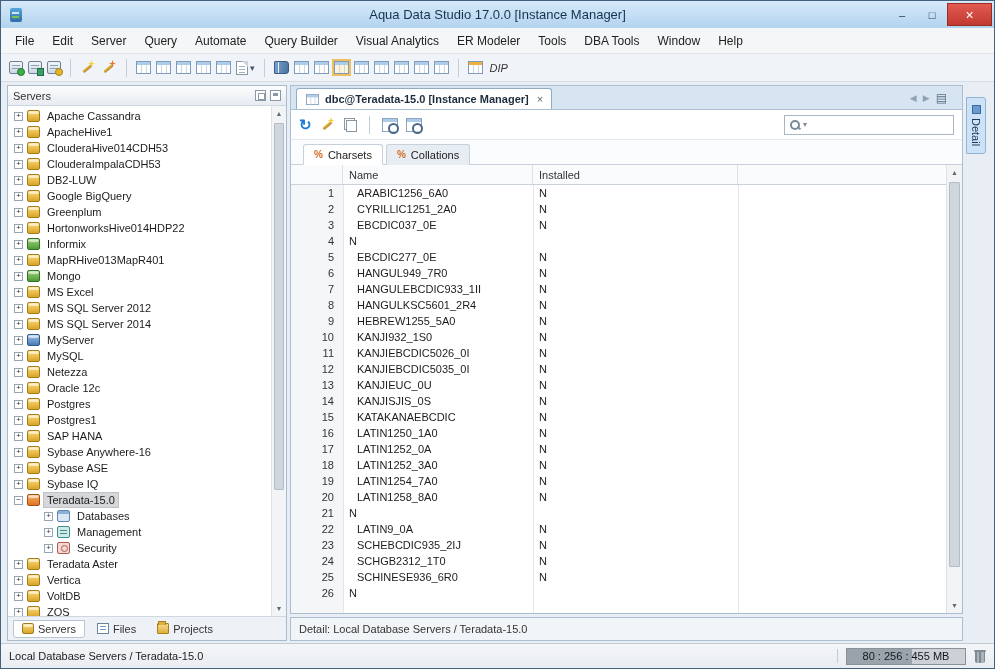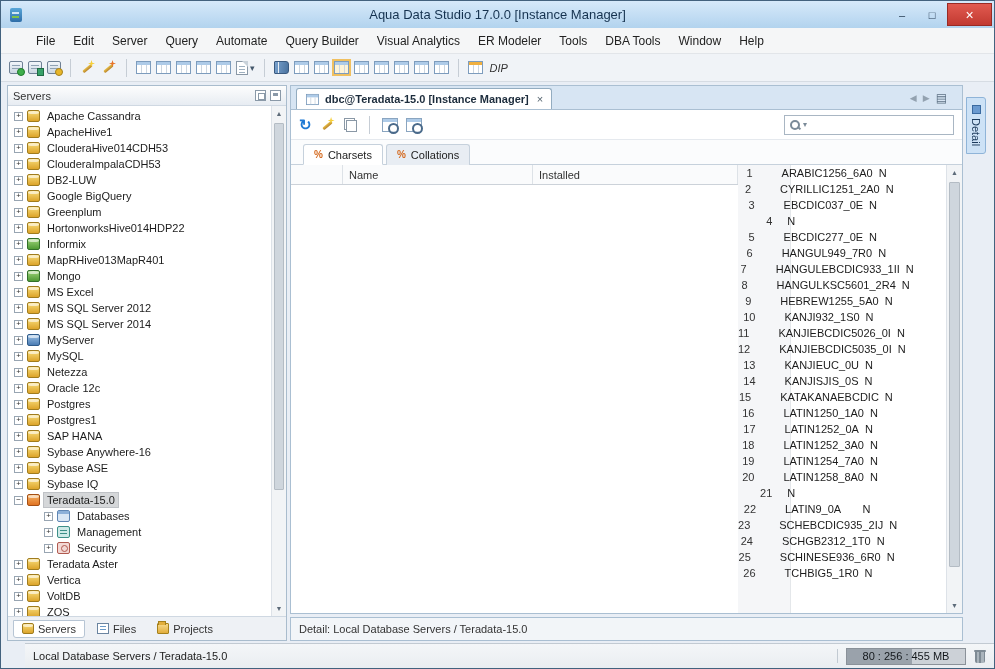--- a/index.html
+++ b/index.html
@@ -10,21 +10,21 @@
   .titlebar { height:27px; background:linear-gradient(#d6e9fa,#b2d3ee); display:flex; align-items:center; position:relative; flex:0 0 auto;gap:16px; }
   .app-icon { width:16px; height:16px; margin:0 7px; position:relative; z-index:2; }
   .app-icon::before { content:""; position:absolute; inset:1px 2px; background:linear-gradient(#58a6d8,#2e6da7); border-radius:2px; }
   .app-icon::after { content:""; position:absolute; left:4px; top:5px; width:7px; height:2px; background:#cfe6f5; box-shadow:0 4px 0 #7fc24a; }
   .tb-title { position:absolute; left:0; right:0; text-align:center; font-size:13px; color:#15324f; }
   .tb-buttons { margin-left:auto; display:flex; align-items:center; z-index:2; height:100%; }
   .tb-btn { width:30px; height:21px; display:flex; align-items:center; justify-content:center; font-size:11px; color:#243b52; }
   .tb-close { width:45px; height:23px; background:linear-gradient(#e25a50,#c13a31); border:1px solid #992a24; color:#fff; font-size:14px; display:flex; align-items:center; justify-content:center; margin-right:2px; }
 
   
-  .menubar { height:26px; background:#f5f6f7; border-bottom:1px solid #e2e5e9; display:flex; align-items:center; font-size:12px; color:#222; flex:0 0 auto; padding-left:26px; }
+  .menubar { height:26px; background:#f5f6f7; border-bottom:1px solid #e2e5e9; display:flex; align-items:center; font-size:12px; color:#222; flex:0 0 auto; padding-left:5px; }
   .menu-item { padding:4px 9px; }
 
   
   .toolbar { height:28px; background:#f0f3f7; border-bottom:1px solid #d6dce3; display:flex; align-items:center; gap:5px; padding:0 8px; flex:0 0 auto; }
   .tool-sep { width:1px; height:18px; background:#c6cdd5; margin:0 4px; }
   .ico { display:inline-block; position:relative; }
   .ico-server { width:14px; height:13px; border:1px solid #6e8094; background:linear-gradient(#f2f6fa,#ccd7e2); border-radius:2px; }
   .ico-server::before { content:""; position:absolute; left:2px; right:2px; top:3px; height:1px; background:#8fa2b4; box-shadow:0 3px 0 #8fa2b4; }
   .ico-server.g::after { content:""; position:absolute; right:-3px; bottom:-3px; width:6px; height:6px; border-radius:50%; background:#3fae4c; border:1px solid #1e7a2a; }
   .ico-server.f::after { content:""; position:absolute; right:-3px; bottom:-3px; width:5px; height:6px; background:#38a169; border:1px solid #206b45; }
@@ -110,52 +110,52 @@
   .mag::after { content:""; position:absolute; left:8px; top:8px; width:4px; height:2px; background:#7a8a98; transform:rotate(45deg); }
   .search-caret { font-size:8px; color:#7a8a98; }
   .search-input { flex:1; border:none; outline:none; font-size:11px; min-width:0; font-family:"Liberation Sans",sans-serif; }
 
   .subtab-row { height:25px; display:flex; align-items:flex-end; padding-left:12px; border-bottom:1px solid #c6d1dc; background:#fbfcfd; flex:0 0 auto; }
   .subtab { display:flex; align-items:center; gap:5px; height:21px; padding:0 10px; font-size:11px; color:#222; border:1px solid #c6d1dc; border-bottom:none; border-radius:3px 3px 0 0; margin-right:3px; background:#e8edf3; margin-bottom:-1px; }
   .subtab.active { background:#fff; border-bottom:1px solid #fff; }
   .subtab-ico { font-size:10px; font-weight:bold; color:#d4691e; line-height:1; }
 
   .grid-area { flex:1; display:flex; min-height:0; background:#fff; }
-  .grid { flex:1; display:flex; flex-direction:row; min-width:0; }
+  .grid { flex:1; display:flex; flex-direction:column; min-width:0; }
   .grid-header { height:20px; display:flex; font-size:11px; color:#333; border-bottom:1px solid #ccd2d9; background:#fafbfc; flex:0 0 auto; }
   .gh { border-right:1px solid #dde2e7; display:flex; align-items:center; }
   .gh-num { width:52px; }
   .gh-name { width:190px; padding-left:6px; }
   .gh-inst { width:205px; padding-left:6px; }
   .gh-fill { flex:1; border-right:none; }
   .grid-rows { flex:1; font-size:11px; color:#1c1c1c; overflow:hidden;
     background-image:
       linear-gradient(#f5f6f8,#f5f6f8),
       linear-gradient(#e4e7ea,#e4e7ea),
       linear-gradient(#e4e7ea,#e4e7ea),
       linear-gradient(#e4e7ea,#e4e7ea);
     background-repeat:no-repeat;
     background-size:52px 100%, 1px 100%, 1px 100%, 1px 100%;
     background-position:0 0, 52px 0, 242px 0, 447px 0; }
   .grow { height:16px; display:flex; align-items:center; }
   .gc { line-height:16px; white-space:nowrap; }
   .gc-num { width:52px; text-align:right; padding-right:9px; color:#333; }
-  .gc-name { width:190px; padding-left:20px; }
+  .gc-name { width:190px; padding-left:14px; }
   .gc-inst { width:205px; padding-left:6px; }
   .grid-vscroll { width:16px; background:#f2f4f6; border-left:1px solid #dde2e8; position:relative; flex:0 0 auto; }
 
   .detail-bar { height:24px; margin-top:3px; border:1px solid #aabfd2; background:#f2f5f8; display:flex; align-items:center; font-size:11px; color:#333; padding-left:8px; flex:0 0 auto; }
 
   
   .right-strip { width:26px; flex:0 0 auto; display:flex; flex-direction:column; align-items:flex-start; padding-top:12px; }
   .detail-tab { writing-mode:vertical-rl; background:#cde2f6; border:1px solid #8fb4d8; color:#1c3a5c; font-size:11px; padding:7px 3px; border-radius:0 3px 3px 0; display:flex; align-items:center; gap:4px; }
   .detail-tab-ico { width:9px; height:9px; background:#6a9ad0; border:1px solid #3a6aa0; }
 
   
-  .statusbar { height:25px; background:linear-gradient(#f4f6f8,#e9edf1); border-top:1px solid #c2cad2; display:flex; align-items:center; font-size:11px; color:#222; padding:0 8px; gap:8px; flex:0 0 auto;margin-left:24px; }
+  .statusbar { height:25px; background:linear-gradient(#f4f6f8,#e9edf1); border-top:1px solid #c2cad2; display:flex; align-items:center; font-size:11px; color:#222; padding:0 8px; gap:8px; flex:0 0 auto; }
   .sb-spacer { flex:1; }
   .sb-sep { width:1px; height:14px; background:#c2cad2; }
   .mem-gauge { width:120px; height:17px; border:1px solid #8a9199; background:linear-gradient(90deg,#9aa2ab 0%,#9aa2ab 55%,#ccd1d7 55%,#ccd1d7 100%); display:flex; align-items:center; justify-content:center; font-size:11px; color:#14181c; }
   .trash { width:12px; height:14px; position:relative; }
   .trash::before { content:""; position:absolute; left:1px; right:1px; top:3px; bottom:0; background:linear-gradient(90deg,#7e8a94 15%,#aab4bc 15% 38%,#7e8a94 38% 62%,#aab4bc 62% 85%,#7e8a94 85%); border-radius:0 0 2px 2px; }
   .trash::after { content:""; position:absolute; left:0; right:0; top:1px; height:2px; background:#7e8a94; border-radius:1px; }
 </style>
 </head>
 <body>
 
@@ -576,21 +576,20 @@
                   <span class="gc gc-name">SCHGB2312_1T0</span>
                   <span class="gc gc-inst">N</span>
                 </div>
                 <div class="grow">
                   <span class="gc gc-num">25</span>
                   <span class="gc gc-name">SCHINESE936_6R0</span>
                   <span class="gc gc-inst">N</span>
                 </div>
                 <div class="grow">
                   <span class="gc gc-num">26</span>
-                  <span class="gc gc-name">TCHBIG5_1R0</span>
                   <span class="gc gc-inst">N</span>
                 </div>
               </div>
           </div>
           <div class="grid-vscroll">
             <div class="vs-arrow">▲</div>
             <div class="vs-thumb" style="height:86%"></div>
             <div class="vs-arrow down">▼</div>
           </div>
         </div>

